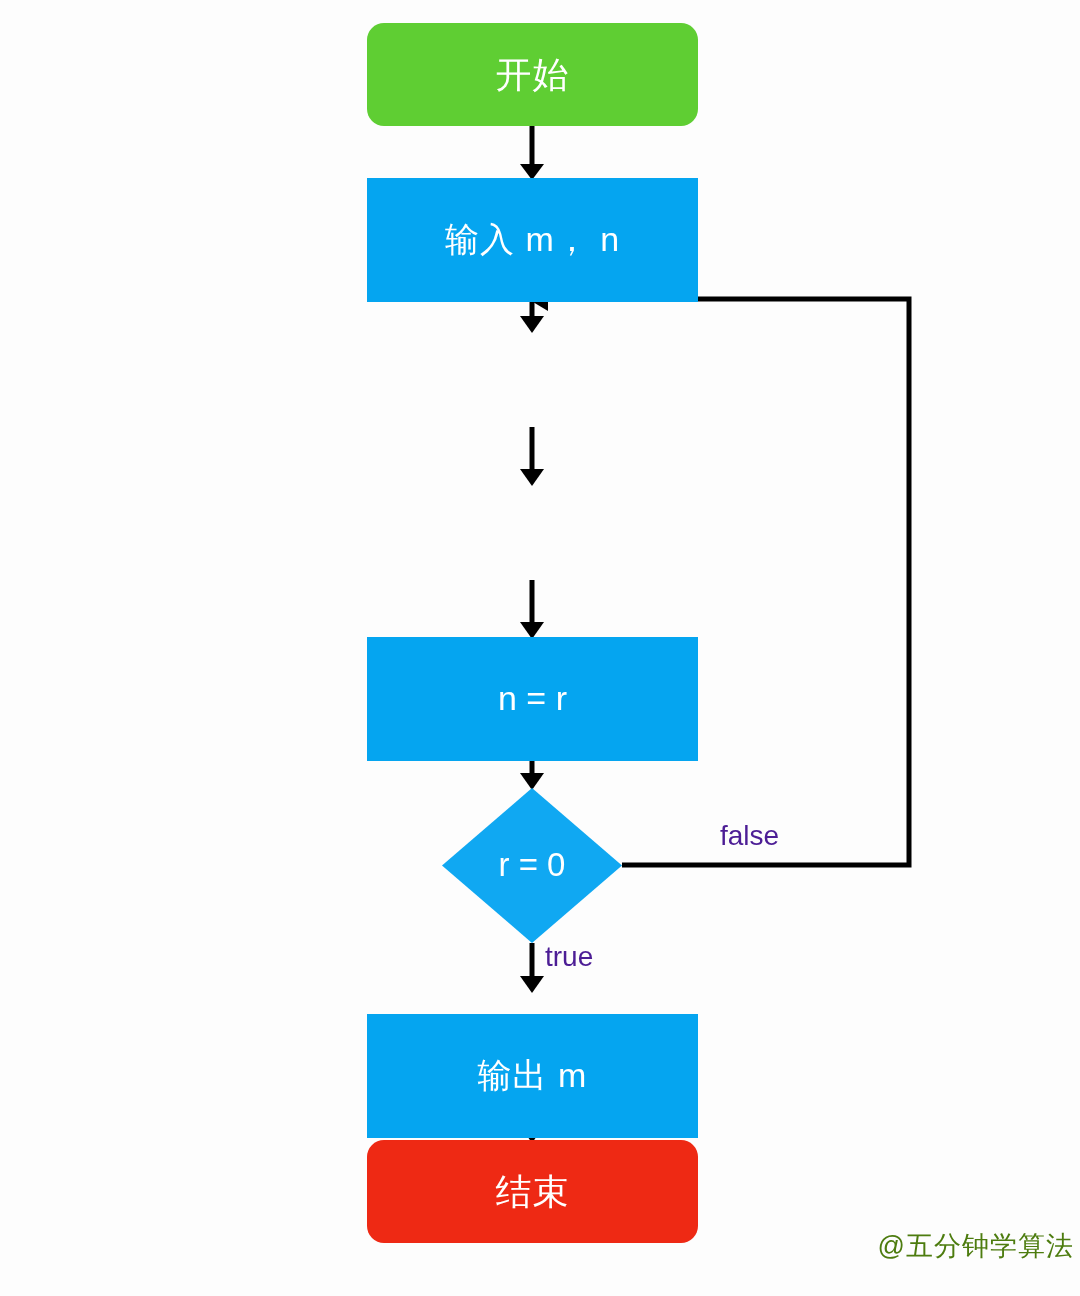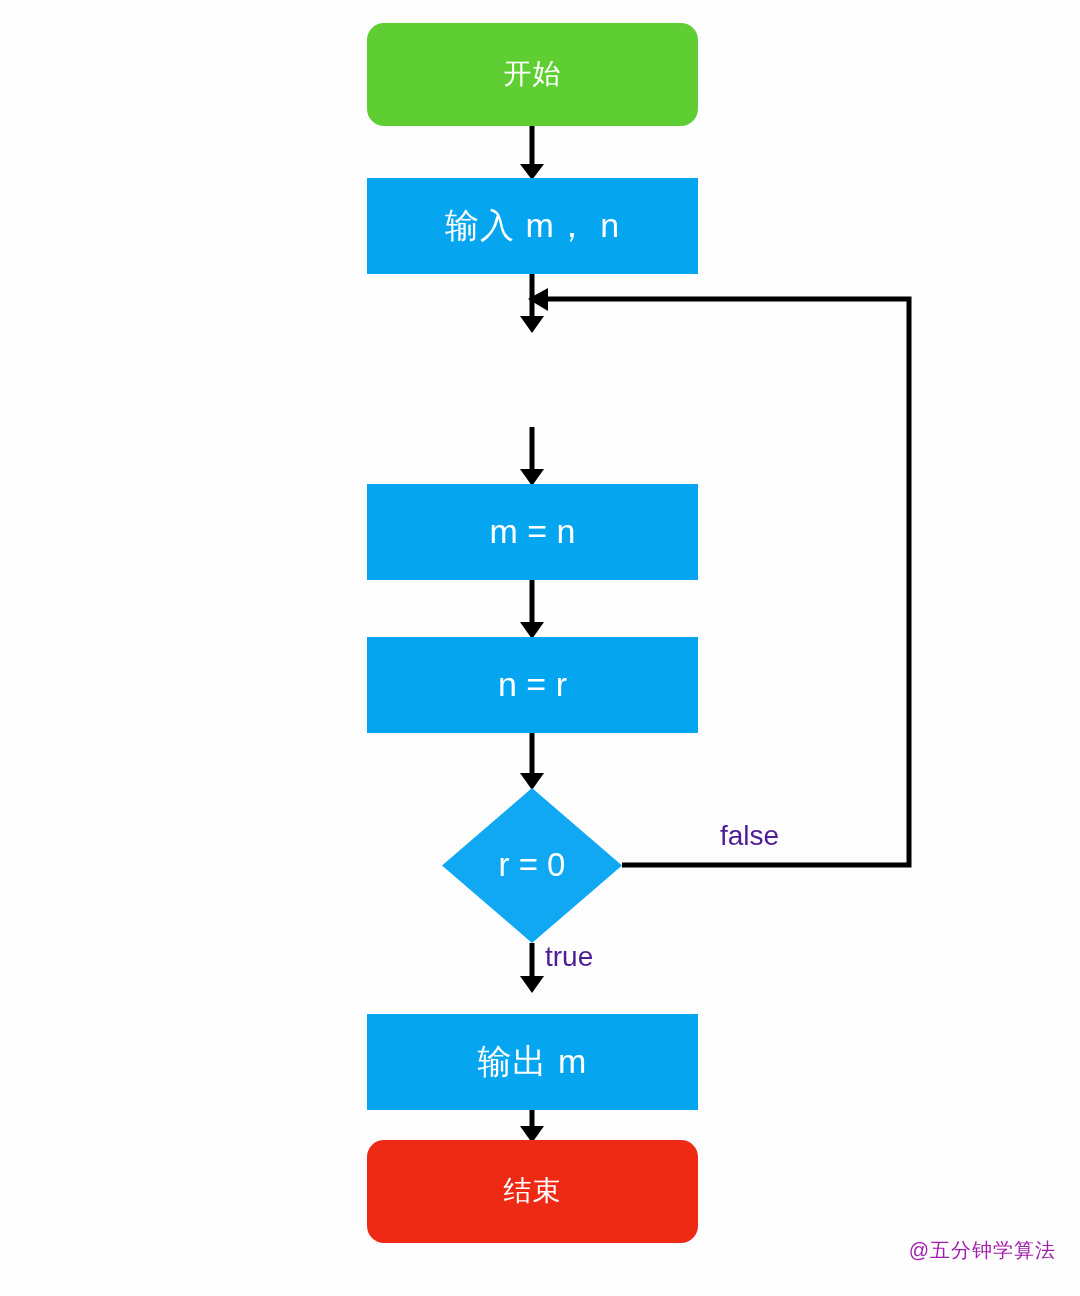--- a/index.html
+++ b/index.html
@@ -37,31 +37,31 @@
     color: #ffffff;
     text-align: center;
     line-height: 1.1;
     user-select: none;
   }
   .node-terminal {
     left: 367px;
     width: 331px;
     height: 103px;
     border-radius: 17px;
-    font-size: 28px;
+    font-size: 36px;
     font-weight: 400;
     letter-spacing: 2px;
   }
   .node-start { top: 23px;  background: #5fce33; }
   .node-end   { top: 1140px; background: #ee2914; }
 
   .node-process {
     left: 367px;
     width: 331px;
-    height: 96px;
+    height: 124px;
     background: #05a5f0;
     font-size: 34px;
     font-weight: 400;
   }
   .node-input    { top: 178px; }
   .node-mod      { top: 331px; }
   .node-assign-m { top: 484px; }
   .node-assign-n { top: 637px; }
   .node-output   { top: 1014px; }
 
@@ -98,24 +98,24 @@
     font-weight: normal;
     user-select: none;
     white-space: nowrap;
   }
   .label-false { left: 720px; top: 820px; }
   .label-true  { left: 545px; top: 941px; }
 
   
   .watermark {
     position: absolute;
-    right: 24px;
+    right: 6px;
     bottom: 32px;
-    color: #a21caf;
-    font-size: 20px;
+    color: #4d7c0f;
+    font-size: 27px;
     letter-spacing: 1px;
     user-select: none;
   }
 </style>
 </head>
 <body>
 
 <div id="canvas">
 
   <svg id="connectors" viewBox="0 0 1080 1296" width="1080" height="1296">
@@ -171,23 +171,20 @@
 
   <div class="node node-terminal node-start node-cjk">
     <span>开始</span>
   </div>
 
   <div class="node node-process node-input node-cjk">
     <span>输入 m， n</span>
   </div>
 
 
-  <div class="node node-process node-assign-m">
-    <span>m = n</span>
-  </div>
 
   <div class="node node-process node-assign-n">
     <span>n = r</span>
   </div>
 
   <div class="node node-decision">
     <span class="diamond-shape"></span>
     <span class="diamond-label">r = 0</span>
   </div>
 

